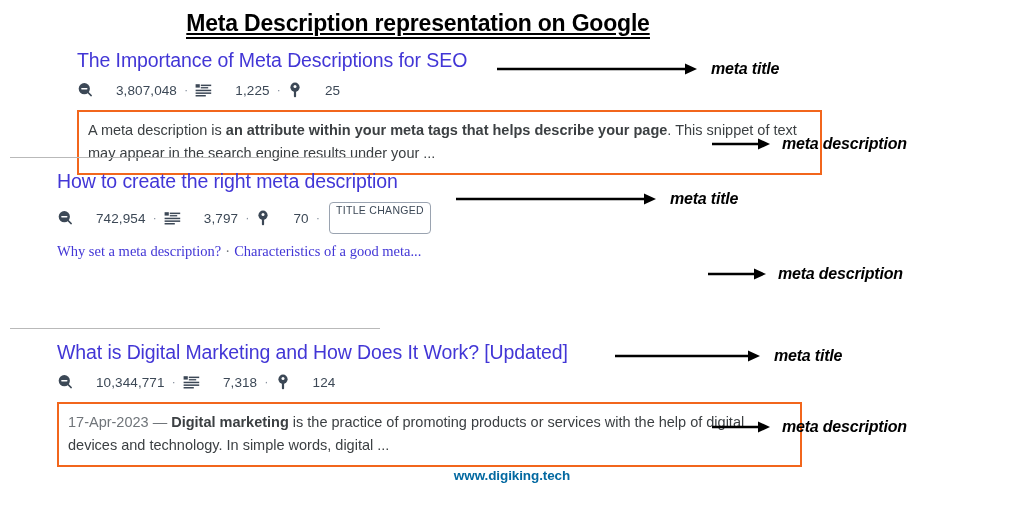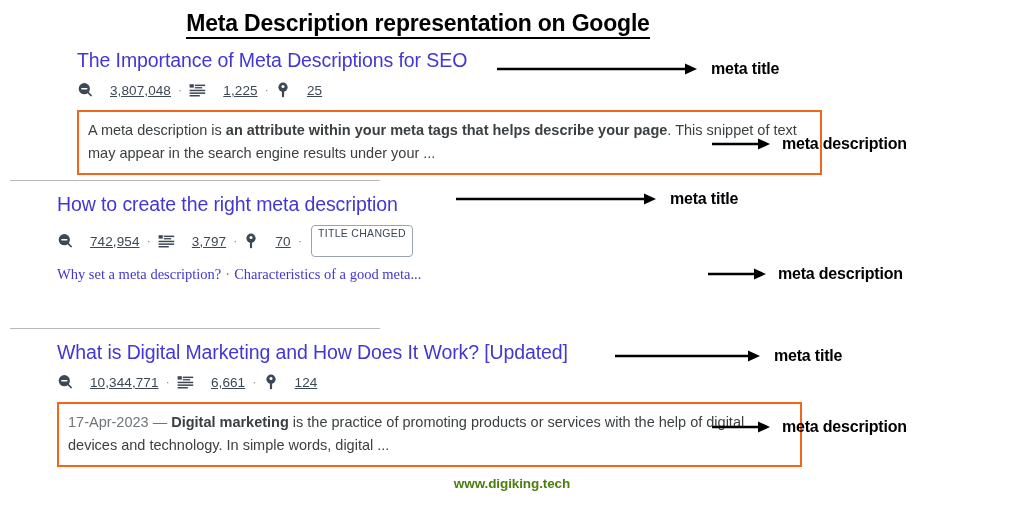--- a/index.html
+++ b/index.html
@@ -19,20 +19,21 @@
   .page-title {
     position: absolute;
     top: 10px;
     left: 0;
     width: 836px;
     text-align: center;
     font-size: 23px;
     font-weight: bold;
     color: #000000;
     letter-spacing: -0.2px;
+    text-decoration: underline;
   }
   .page-title span {
     border-bottom: 2px solid #000;
     padding-bottom: 1px;
   }
 
   
   .serp {
     position: absolute;
     left: 0;
@@ -67,21 +68,21 @@
 
   
   .metrics {
     display: flex;
     align-items: center;
     margin-top: 9px;
     color: #3c4856;
     font-size: 13.5px;
     font-family: "Liberation Sans", sans-serif;
   }
-  .metrics .mval { margin-left: 17px; letter-spacing: 0.1px; text-decoration: underline; }
+  .metrics .mval { margin-left: 23px; letter-spacing: 0.1px; }
   .metrics .sep {
     margin: 0 7px;
     color: #8a93a0;
     font-size: 13px;
     position: relative;
     top: -1px;
   }
   .ic {
     display: inline-block;
     position: relative;
@@ -121,41 +122,41 @@
     font-family: Liberation Serif, serif;
   }
   .sitelinks .dot { color: #70757a; margin: 0 4px; }
 
   
   .anno {
     position: absolute;
     display: flex;
     align-items: flex-start;
     white-space: nowrap;
+    font-style: italic;
   }
   .anno-arrow { display: block; }
   .anno-label {
     font-size: 16px;
     font-weight: bold;
     color: #000;
     letter-spacing: -0.2px;
   }
 
   
   .footer {
     position: absolute;
     top: 468px;
     left: 0;
     width: 1024px;
     text-align: center;
     font-size: 13.5px;
     font-weight: bold;
-    color: #4d7c0f;
+    color: #0369a1;
     letter-spacing: -0.1px;
-    margin-top: 8px;
   }
 </style>
 </head>
 <body>
 
 <div class="page-title">
   <span>Meta Description representation on Google</span>
 </div>
 
 <div class="serp" id="serp">
@@ -183,21 +184,21 @@
           <span class="ic"><svg width="14" height="16" viewBox="0 0 14 16">
               <circle cx="7" cy="5.2" r="4.6" fill="#3c4856"></circle>
               <circle cx="7" cy="4.6" r="1.5" fill="#ffffff"></circle>
               <rect x="5.9" y="8.4" width="2.2" height="6.8" rx="0.9" fill="#3c4856"></rect>
             </svg></span>
           <span class="mval">25</span>
         </div>
         <div class="desc-box"><span>A meta description is </span><b>an attribute within your meta tags that helps describe your page</b><span>. This snippet of text may appear in the search engine results under your ...</span></div>
       </div>
     </div>
-    <div class="result-block" style="position: absolute; top: 144px;">
+    <div class="result-block" style="position: absolute; top: 121px;">
       <div class="divider" style="top:-12px"></div>
       <div class="result-inner">
         <div class="result-title">How to create the right meta description</div>
         <div class="metrics">
           <span class="ic"><svg width="16" height="16" viewBox="0 0 16 16">
               <circle cx="7.3" cy="6.7" r="5.6" fill="#3c4856"></circle>
               <rect x="4.1" y="5.9" width="6.4" height="1.7" rx="0.8" fill="#ffffff"></rect>
               <path d="M10.9 10.4 L14.2 13.6" stroke="#3c4856" stroke-width="1.5" stroke-linecap="round" fill="none"></path>
             </svg></span>
           <span class="mval">742,954</span>
@@ -237,21 +238,21 @@
           <span class="mval">10,344,771</span>
           <span class="sep">·</span>
           <span class="ic"><svg width="17" height="16" viewBox="0 0 17 16">
               <rect x="0.6" y="2.2" width="4.2" height="3.4" fill="#3c4856"></rect>
               <rect x="5.8" y="2.6" width="10.4" height="1.5" fill="#3c4856"></rect>
               <rect x="5.8" y="5.1" width="7.4" height="1.3" fill="#3c4856"></rect>
               <rect x="0.6" y="7.7" width="15.6" height="1.5" fill="#3c4856"></rect>
               <rect x="0.6" y="10.4" width="15.6" height="1.5" fill="#3c4856"></rect>
               <rect x="0.6" y="13.0" width="10.2" height="1.5" fill="#3c4856"></rect>
             </svg></span>
-          <span class="mval">6,661</span>
+          <span class="mval">7,318</span>
           <span class="sep">·</span>
           <span class="ic"><svg width="14" height="16" viewBox="0 0 14 16">
               <circle cx="7" cy="5.2" r="4.6" fill="#3c4856"></circle>
               <circle cx="7" cy="4.6" r="1.5" fill="#ffffff"></circle>
               <rect x="5.9" y="8.4" width="2.2" height="6.8" rx="0.9" fill="#3c4856"></rect>
             </svg></span>
           <span class="mval">124</span>
         </div>
         <div class="desc-box"><span class="desc-date">17-Apr-2023 — </span><b>Digital marketing</b><span> is the practice of promoting products or services with the help of digital devices and technology. In simple words, digital ...</span></div>
       </div>

